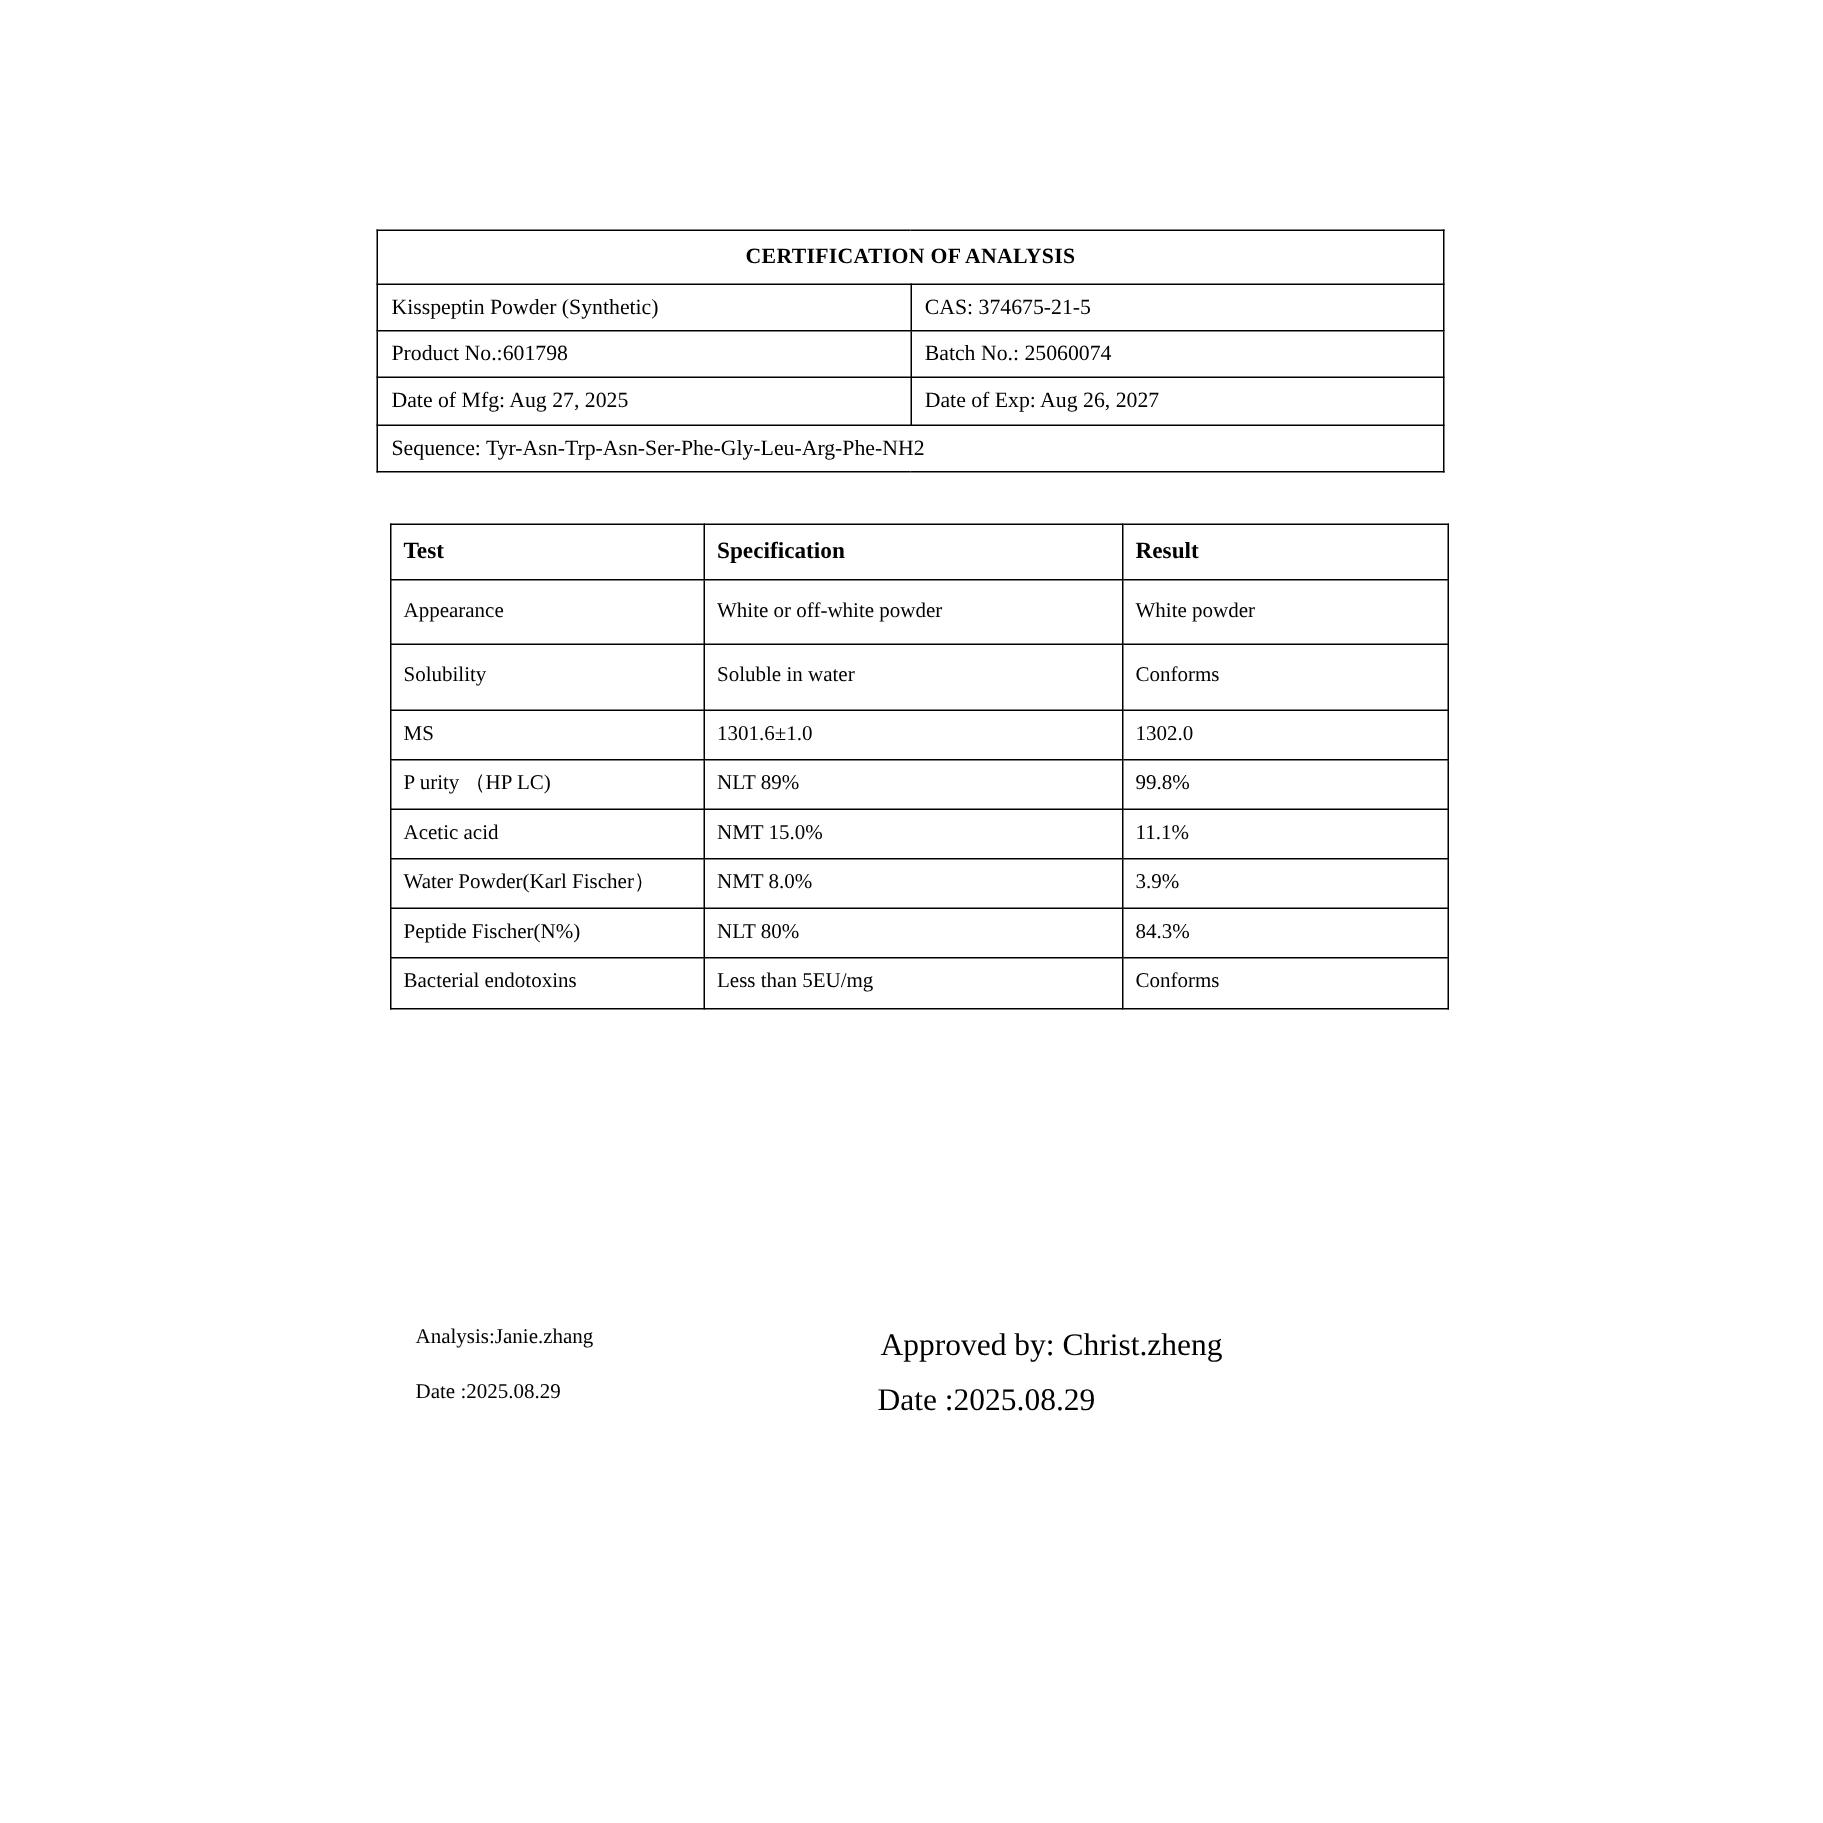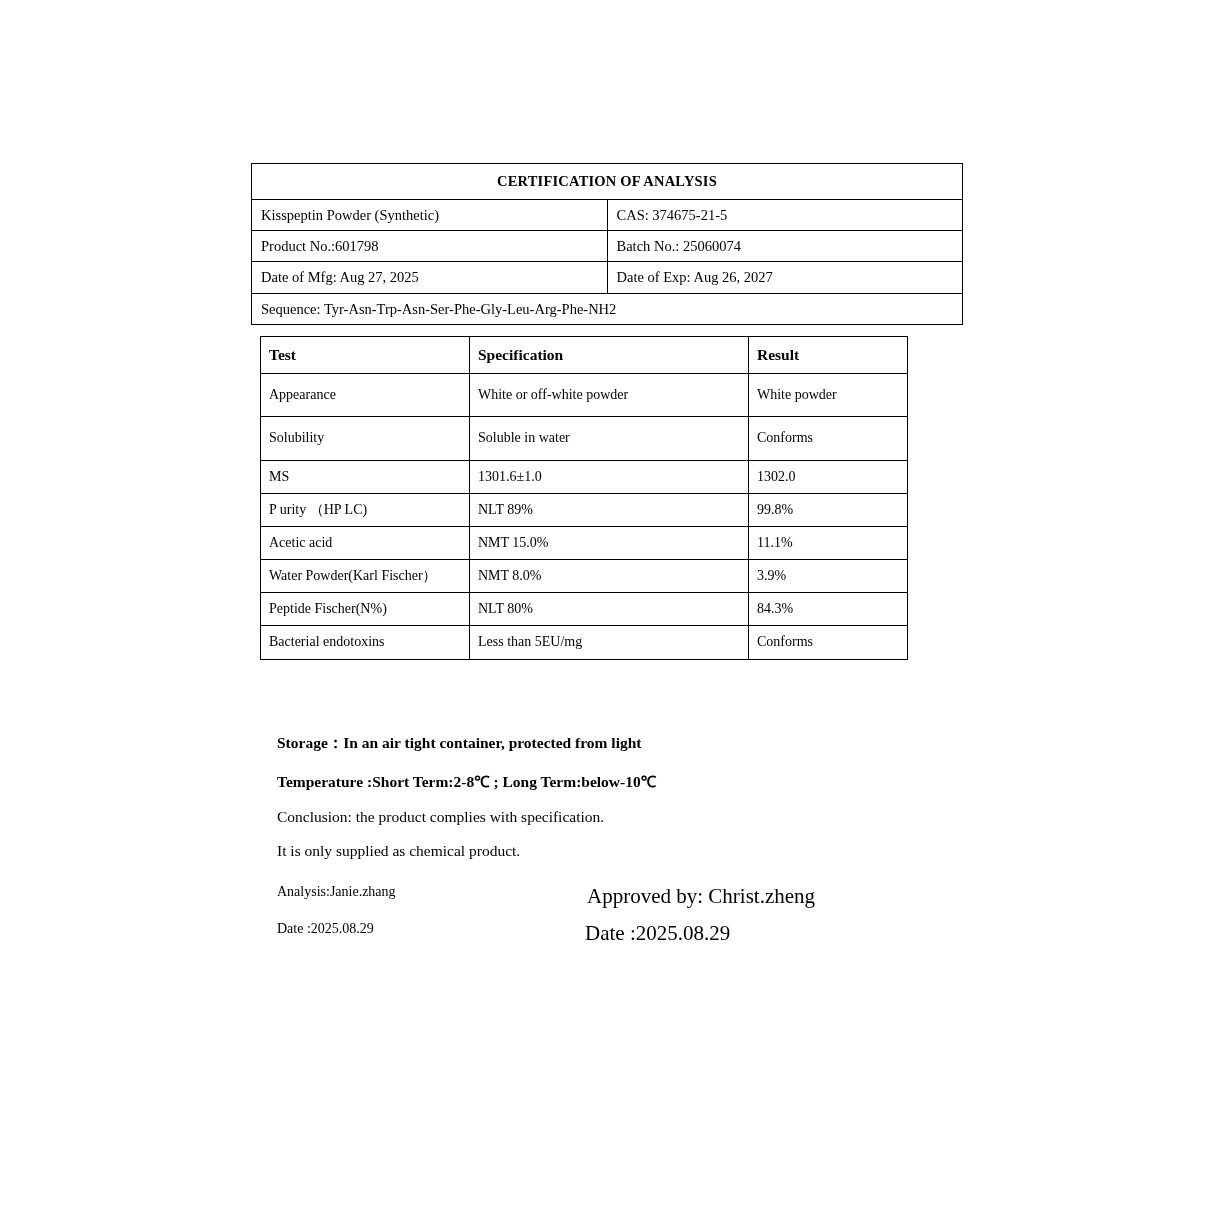--- a/index.html
+++ b/index.html
@@ -20,21 +20,21 @@
     left: 0;
     top: 0;
     width: 1215px;
     height: 1215px;
   }
 
   
   .header-table {
     position: absolute;
     left: 251px;
-    top: 163px;
+    top: 153px;
     width: 712px;
     border-collapse: collapse;
     table-layout: fixed;
   }
   .header-table td {
     border: 1px solid #000000;
     padding: 6px 9px;
     font-size: 14.5px;
     line-height: 1.25;
     vertical-align: middle;
@@ -44,22 +44,22 @@
     font-size: 22px;
     font-weight: bold;
     letter-spacing: 0.2px;
     padding: 8px 0 9px 0 !important;
   }
 
   
   .results-table {
     position: absolute;
     left: 260px;
-    top: 336px;
-    width: 648px;
+    top: 349px;
+    width: 706px;
     border-collapse: collapse;
     table-layout: fixed;
     padding-left: 44px;
   }
   .results-table th,
   .results-table td {
     border: 1px solid #000000;
     padding: 7px 8px;
     font-size: 14px;
     line-height: 1.3;
@@ -189,26 +189,20 @@
       <td>84.3%</td>
     </tr>
     <tr>
       <td>Bacterial endotoxins</td>
       <td>Less than 5EU/mg</td>
       <td>Conforms</td>
     </tr>
   </tbody>
     </table>
 
-  <div class="footer">
-    <div class="line bold">Storage：In an air tight container, protected from light</div>
-    <div class="line bold">Temperature :Short Term:2-8℃ ; Long Term:below-10℃</div>
-    <div class="line plain">Conclusion: the product complies with specification.</div>
-    <div class="line plain">It is only supplied as chemical product.</div>
-  </div>
 
   <div class="signatures">
     <div class="sig-row">
       <div class="sig-left">Analysis:Janie.zhang</div>
       <div class="sig-right">Approved by: Christ.zheng</div>
     </div>
     <div class="sig-row dates">
       <div class="sig-left">Date :2025.08.29</div>
       <div class="sig-right">Date :2025.08.29</div>
     </div>

